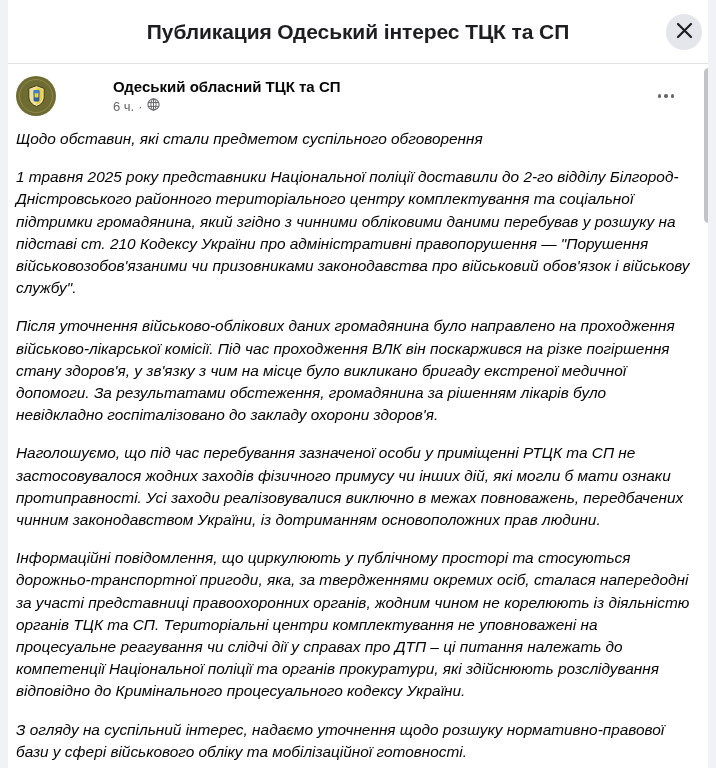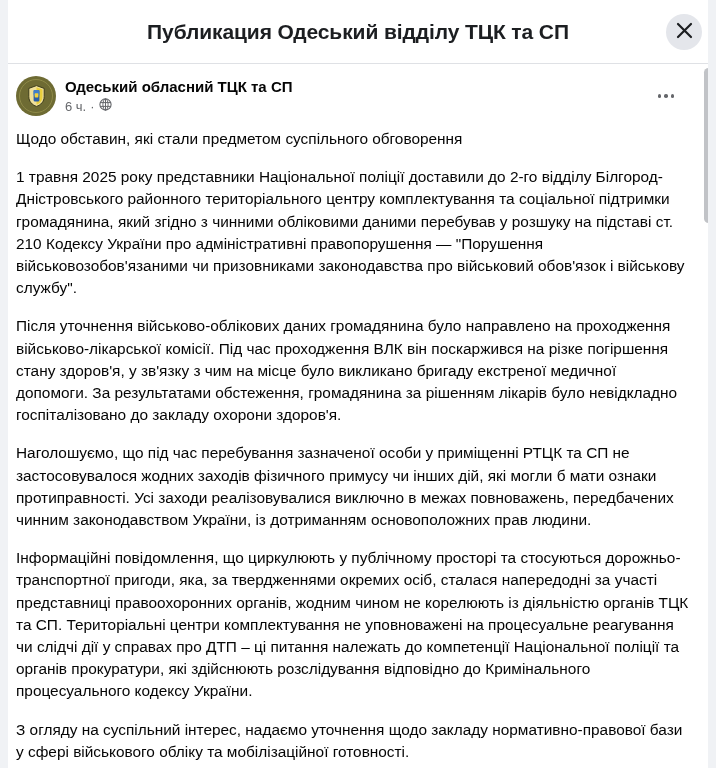--- a/index.html
+++ b/index.html
@@ -70,20 +70,21 @@
   .post-inner {
     padding: 0 16px 0 16px;
   }
 
   
   .author-row {
     display: flex;
     align-items: flex-start;
     padding: 12px 0 6px 0;
     position: relative;
+    gap: 48px;
   }
 
   .avatar {
     width: 40px;
     height: 40px;
     border-radius: 50%;
     background: #6e6b33;
     flex: 0 0 40px;
     position: relative;
     overflow: hidden;
@@ -166,20 +167,21 @@
     padding-right: 10px;
   }
 
   .post-text p {
     font-size: 15.4px;
     line-height: 22.2px;
     color: #050505;
     margin-bottom: 16px;
     text-align: left;
     word-wrap: break-word;
+    font-style: italic;
   }
   .post-text p:last-child { margin-bottom: 0; }
 
   
   .scrollbar-track {
     position: absolute;
     top: 0;
     right: 0;
     width: 15px;
     height: 100%;
@@ -205,21 +207,21 @@
   }
   .edge-left { left: 0; }
   .edge-right { right: 0; }
 </style>
 </head>
 <body>
 
 <div class="app-frame">
 
   <div class="modal-header">
-    <div class="modal-title">Публикация Одеський відділу ТЦК та СП</div>
+    <div class="modal-title">Публикация Одеський інтерес ТЦК та СП</div>
 
     <button class="close-button">
       <span>
         <svg width="17" height="17" viewBox="0 0 17 17" aria-hidden="true">
           <path d="M2 2 L15 15 M15 2 L2 15" stroke="#1c1e21" stroke-width="2.2" stroke-linecap="round"></path>
         </svg>
       </span>
     </button>
   </div>
 
@@ -262,21 +264,21 @@
           <i></i>
         </button>
       </div>
 
       <div class="post-text">
         <p>Щодо обставин, які стали предметом суспільного обговорення</p>
         <p>1 травня 2025 року представники Національної поліції доставили до 2-го відділу Білгород-Дністровського районного територіального центру комплектування та соціальної підтримки громадянина, який згідно з чинними обліковими даними перебував у розшуку на підставі ст. 210 Кодексу України про адміністративні правопорушення — "Порушення військовозобов'язаними чи призовниками законодавства про військовий обов'язок і військову службу".</p>
         <p>Після уточнення військово-облікових даних громадянина було направлено на проходження військово-лікарської комісії. Під час проходження ВЛК він поскаржився на різке погіршення стану здоров'я, у зв'язку з чим на місце було викликано бригаду екстреної медичної допомоги. За результатами обстеження, громадянина за рішенням лікарів було невідкладно госпіталізовано до закладу охорони здоров'я.</p>
         <p>Наголошуємо, що під час перебування зазначеної особи у приміщенні РТЦК та СП не застосовувалося жодних заходів фізичного примусу чи інших дій, які могли б мати ознаки протиправності. Усі заходи реалізовувалися виключно в межах повноважень, передбачених чинним законодавством України, із дотриманням основоположних прав людини.</p>
         <p>Інформаційні повідомлення, що циркулюють у публічному просторі та стосуються дорожньо-транспортної пригоди, яка, за твердженнями окремих осіб, сталася напередодні за участі представниці правоохоронних органів, жодним чином не корелюють із діяльністю органів ТЦК та СП. Територіальні центри комплектування не уповноважені на процесуальне реагування чи слідчі дії у справах про ДТП – ці питання належать до компетенції Національної поліції та органів прокуратури, які здійснюють розслідування відповідно до Кримінального процесуального кодексу України.</p>
-        <p>З огляду на суспільний інтерес, надаємо уточнення щодо закладу нормативно-правової бази у сфері військового обліку та мобілізаційної готовності.</p>
+        <p>З огляду на суспільний інтерес, надаємо уточнення щодо розшуку нормативно-правової бази у сфері військового обліку та мобілізаційної готовності.</p>
 
       </div>
 
     </div>
 
     <div class="scrollbar-track">
       <div class="scrollbar-thumb"></div>
     </div>
   </div>
 

